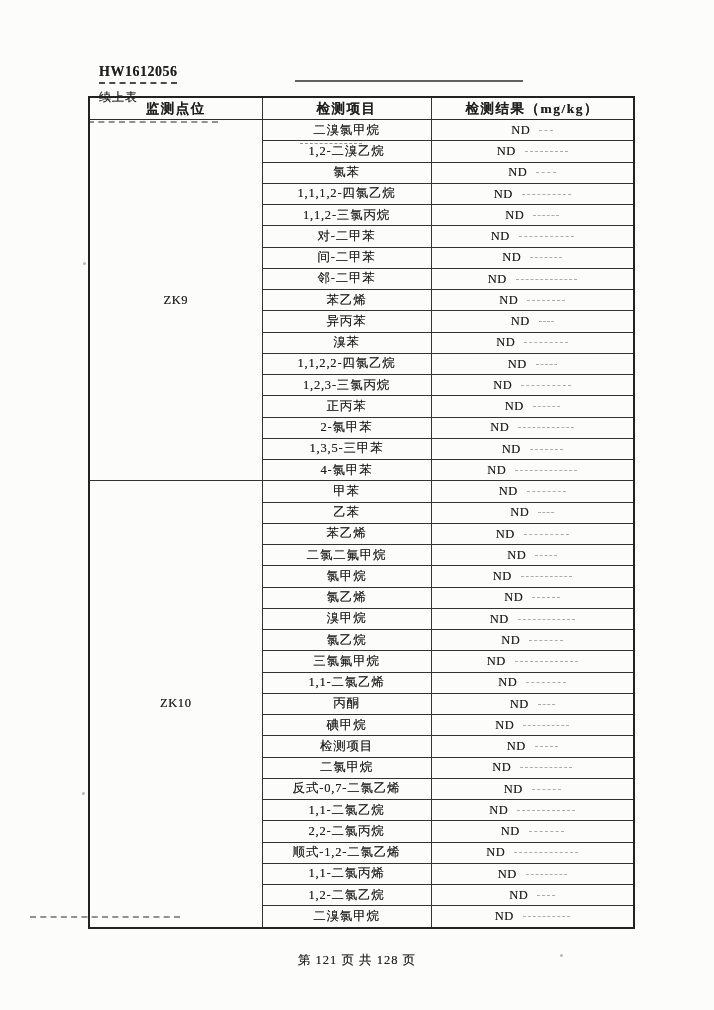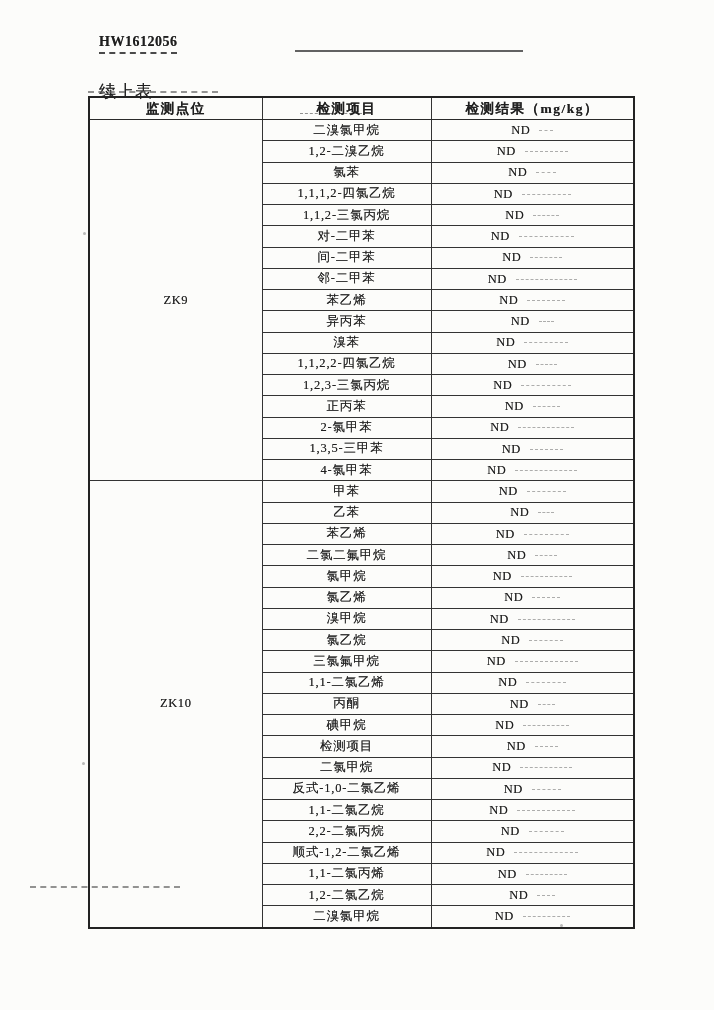--- a/index.html
+++ b/index.html
@@ -4,36 +4,36 @@
 <style>
   html,body { margin:0; padding:0; }
   .page {
     position: relative;
     width: 714px; height: 1010px;
     background: #fcfcfa;
     font-family: "Liberation Serif", "DejaVu Serif", serif;
     color: #1f1f1f;
     overflow: hidden;
   }
-  .abs { position: absolute; }
+  .abs { position: absolute; margin-top: 30px; }
   .doc-number {
     left: 99px; top: 34px;
     font-size: 14px; font-weight: bold; letter-spacing: .5px;
     border-bottom: 2px dashed #4a4a4a;
     padding-bottom: 2px;
     text-shadow: 0 0 .4px rgba(0,0,0,.55);
   }
   .top-line {
     left: 295px; top: 50px; width: 228px; height: 0;
     border-top: 2px solid #474747;
     opacity: .85;
   }
   .continued {
-    left: 99px; top: 80px;
-    font-size: 17px; letter-spacing: 1px;
+    left: 99px; top: 59px;
+    font-size: 12px; letter-spacing: 1px;
     text-shadow: 0 0 .4px rgba(0,0,0,.5);
   }
   .artifact { border-top: 2px dashed #5a5a5a; height: 0; opacity: .65; }
   .artifact.thin { border-top-width: 1px; }
   .speck { width: 3px; height: 3px; background: #777; border-radius: 50%; opacity: .5; }
 
   table.report {
     position: absolute; left: 88px; top: 96px;
     width: 545px;
     border-collapse: collapse;
@@ -228,21 +228,21 @@
         </tr>
         <tr>
           <td class="item-cell">检测项目</td>
           <td class="result-cell"><span class="nd-text">ND</span><span class="nd-dash" style="width: 23px;"></span></td>
         </tr>
         <tr>
           <td class="item-cell">二氯甲烷</td>
           <td class="result-cell"><span class="nd-text">ND</span><span class="nd-dash" style="width: 52px;"></span></td>
         </tr>
         <tr>
-          <td class="item-cell">反式-1,0-二氯乙烯</td>
+          <td class="item-cell">反式-0,7-二氯乙烯</td>
           <td class="result-cell"><span class="nd-text">ND</span><span class="nd-dash" style="width: 29px;"></span></td>
         </tr>
         <tr>
           <td class="item-cell">1,1-二氯乙烷</td>
           <td class="result-cell"><span class="nd-text">ND</span><span class="nd-dash" style="width: 58px;"></span></td>
         </tr>
         <tr>
           <td class="item-cell">2,2-二氯丙烷</td>
           <td class="result-cell"><span class="nd-text">ND</span><span class="nd-dash" style="width: 35px;"></span></td>
         </tr>
@@ -258,14 +258,15 @@
           <td class="item-cell">1,2-二氯乙烷</td>
           <td class="result-cell"><span class="nd-text">ND</span><span class="nd-dash" style="width: 18px;"></span></td>
         </tr>
         <tr>
           <td class="item-cell">二溴氯甲烷</td>
           <td class="result-cell"><span class="nd-text">ND</span><span class="nd-dash" style="width: 47px;"></span></td>
         </tr>
       </tbody>
   </table>
 
+  <div class="abs page-footer">第 121 页 共 128 页</div>
 
 </div>
 
 </body></html>

